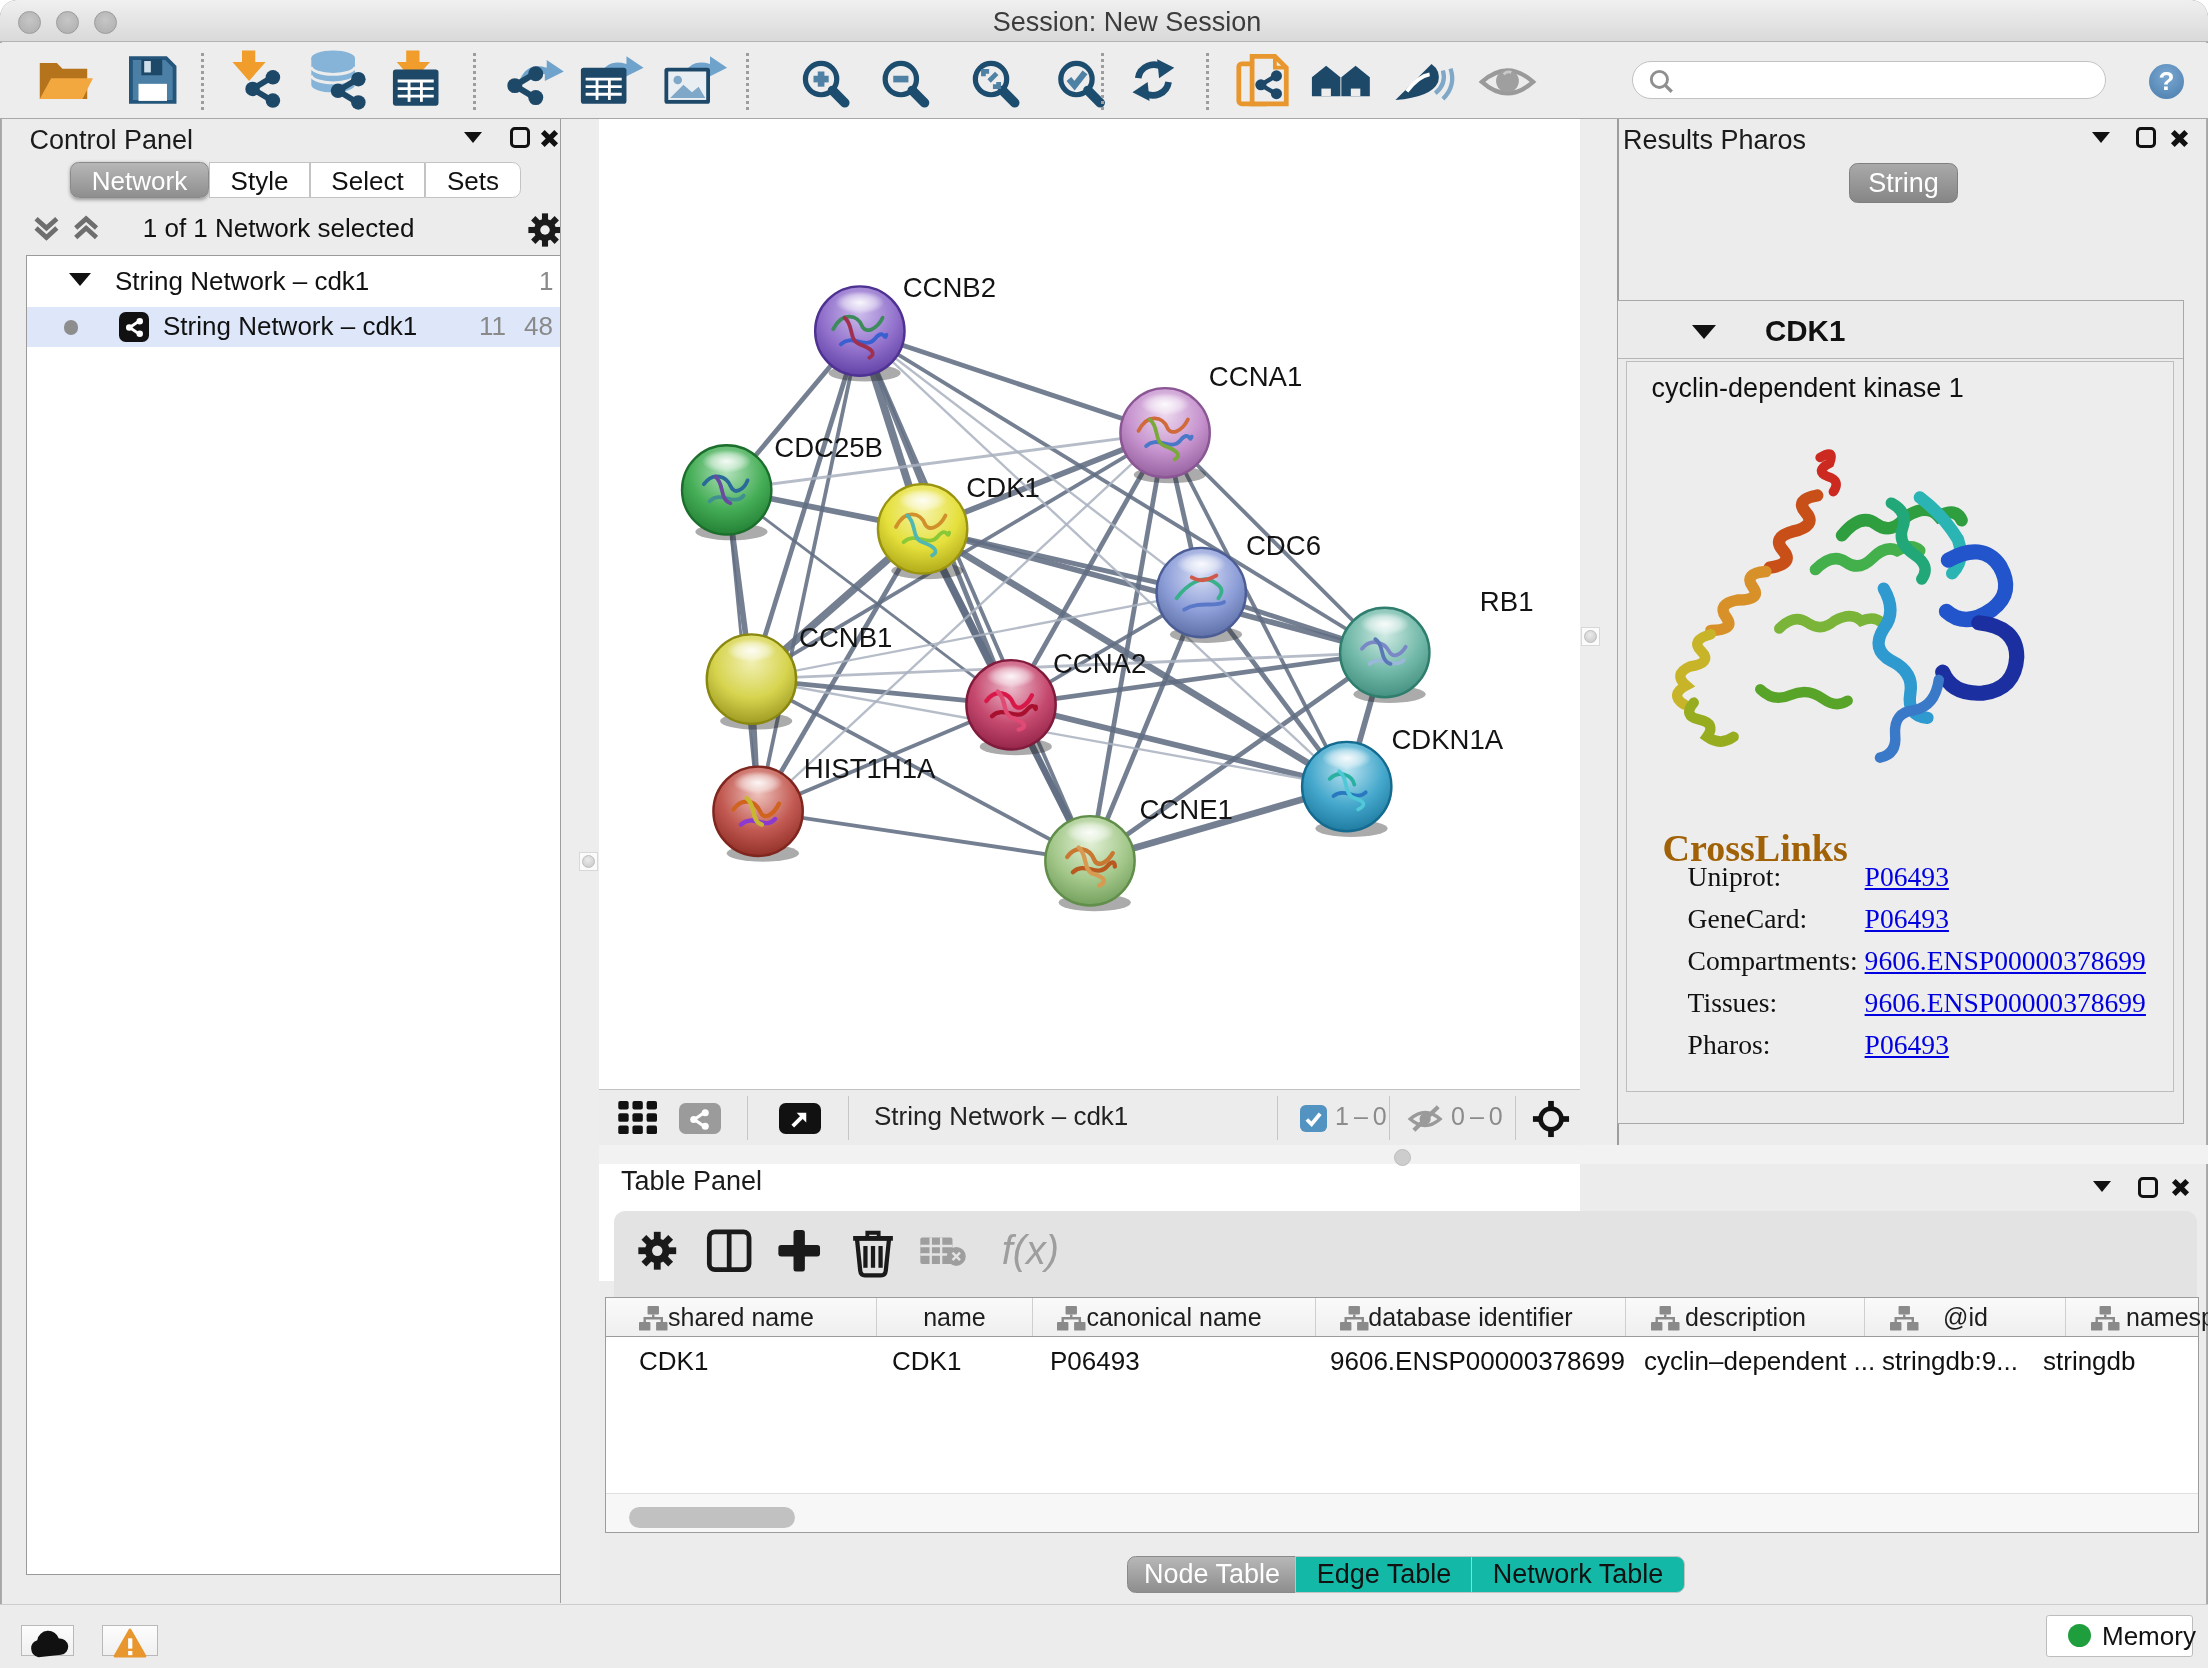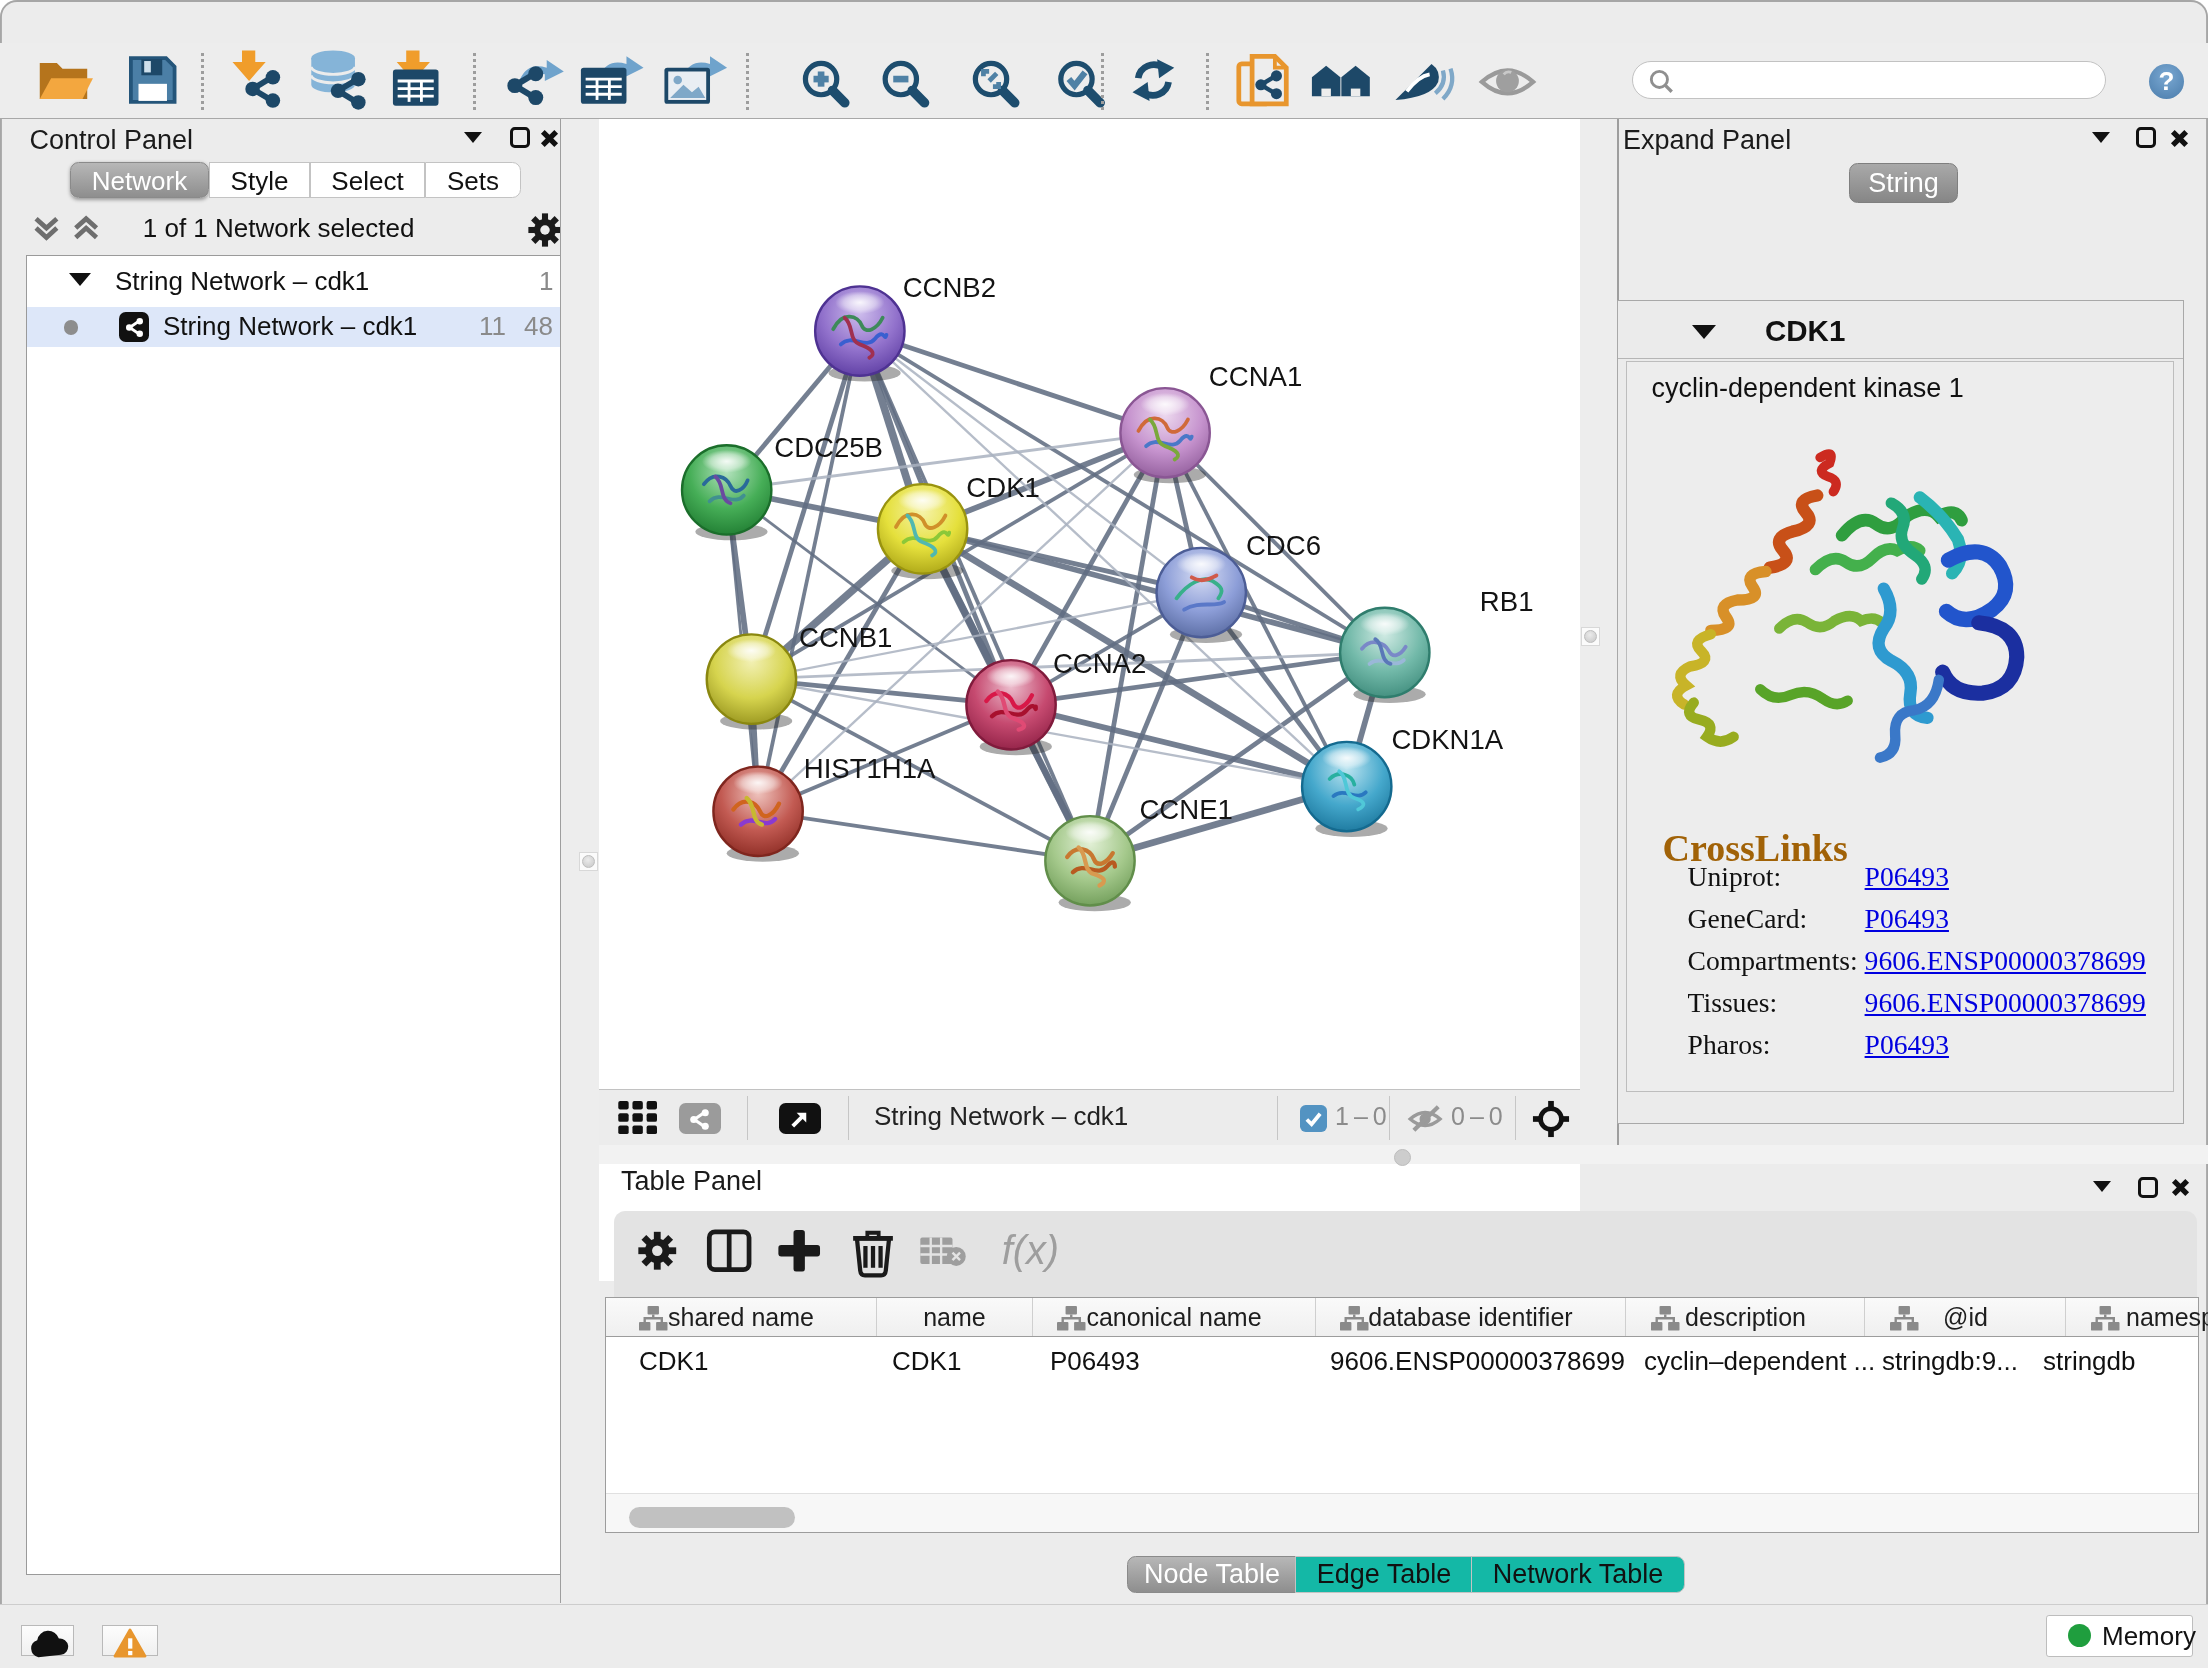--- a/index.html
+++ b/index.html
@@ -53,20 +53,26 @@
 #hthumb{position:absolute;left:23px;top:13.3px;width:166px;height:21px;background:#c1c1c1;border-radius:10.5px}
 .btab{font-size:27px;text-align:center;color:#111;background:#14b8a6;border:1px solid #c3c3c3;line-height:35px;height:35px;position:absolute;top:1556px}
 
 #statusbar{left:0;top:1604px;width:2208px;height:65px;background:#ececec;border-top:1.9px solid #cdcdcd}
 .sbtn{position:absolute;top:20px;height:28.5px;background:linear-gradient(#fdfdfd,#f0f0f0);border:1.9px solid #b9b9b9}
 #membtn{position:absolute;left:2046px;top:9.5px;width:145px;height:40px;background:#fff;border:1.9px solid #bdbdbd;border-radius:2.9px;font-size:26px;color:#111}
 text{font-family:"Liberation Sans",sans-serif}
 </style></head>
 <body>
 <div id="win">
+  <div id="titlebar" class="abs">
+    <div class="abs tl" style="left:18px"></div>
+    <div class="abs tl" style="left:56px"></div>
+    <div class="abs tl" style="left:94px"></div>
+    <div id="title" class="abs">Session: New Session</div>
+  </div>
   <div id="toolbar" class="abs">
     <svg id="tbicons" class="abs" style="left:0;top:0" width="2208" height="75" viewBox="0 0 2322 79">
       <defs>
         <g id="shr">
             <g stroke="#1d4868" stroke-width="6">
               <line x1="8" y1="18" x2="28" y2="6"></line>
               <line x1="8" y1="18" x2="28" y2="30"></line>
             </g>
             <g fill="#1d4868">
               <circle cx="8" cy="18" r="7.5"></circle>
@@ -582,21 +588,21 @@
       </svg>
   </div>
   <div class="abs" style="left:599px;top:1145px;width:1609px;height:19px;background:#f2f2f2"></div>
   <div class="abs" style="left:1394px;top:1149px;width:15px;height:15px;border-radius:50%;background:#cdcdcd;border:1px solid #bdbdbd"></div>
   <div id="rsplit" class="abs">
       <div class="grab" style="position:absolute;left:1px;top:508px">
         <div class="grabdot"></div>
       </div>
     </div>
 
-  <div id="rp-title" class="abs">Expand Panel</div>
+  <div id="rp-title" class="abs">Results Pharos</div>
   <div class="abs pdrop" style="left:2092px;top:132px"></div>
   <div class="abs pfloat" style="left:2136px;top:127px"></div>
   <svg class="abs" style="left:2169px;top:128px" width="21" height="21" viewBox="0 0 22 22">
       <path d="M4 4 L18 18 M18 4 L4 18" stroke="#111" stroke-width="5.5"></path>
     </svg>
   <div id="stringtab" class="abs">String</div>
   <div id="rbox2" class="abs">
     <div id="cdk1hdr">
       <div class="abs" style="left:74px;top:24px;width:0;height:0;border-left:12.4px solid transparent;border-right:12.4px solid transparent;border-top:14.3px solid #111"></div>
       <div class="abs" style="left:147px;top:13.3px;font-size:29.5px;font-weight:bold;color:#111">CDK1</div>

